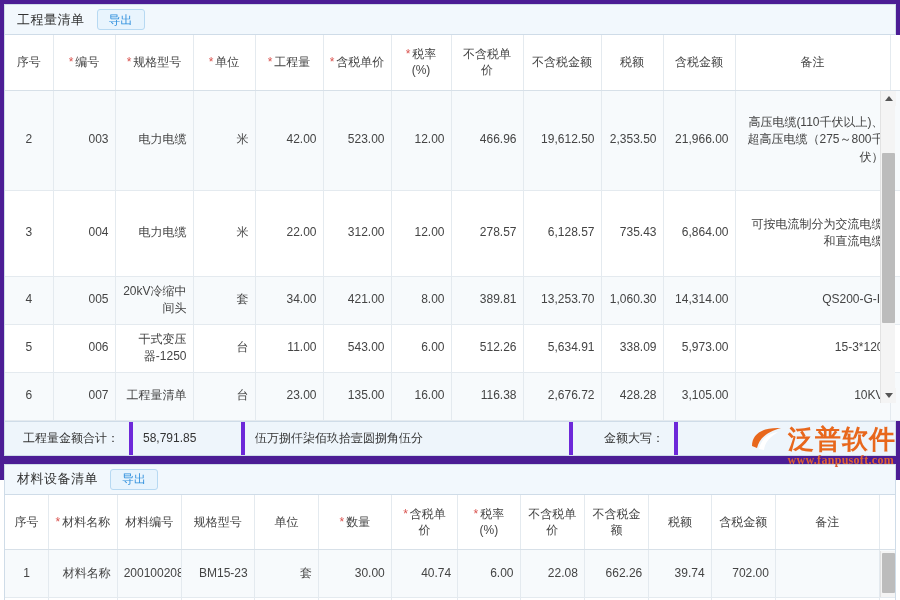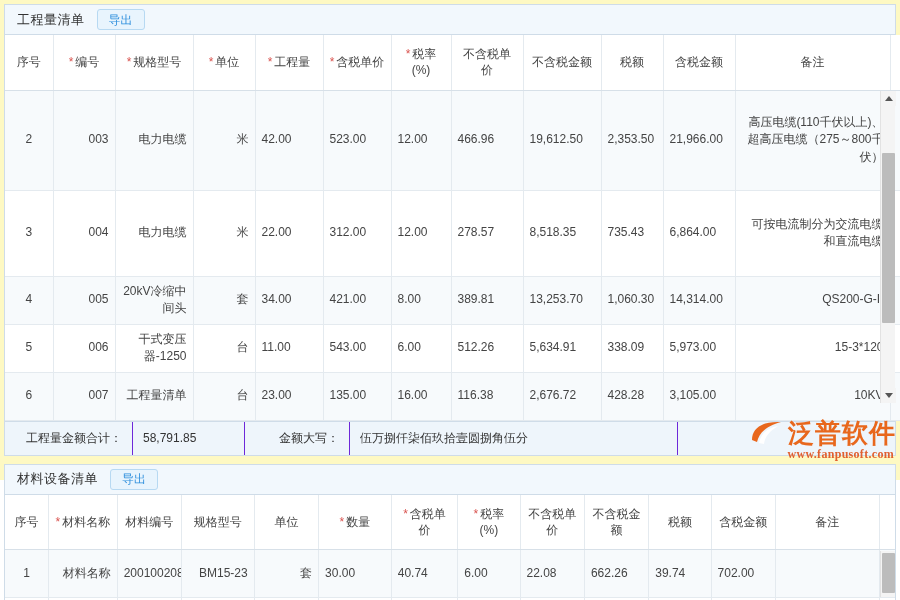--- a/index.html
+++ b/index.html
@@ -8,21 +8,21 @@
     width: 900px; height: 600px;
     background: #ffffff;
     font-family: "Liberation Sans", "DejaVu Sans", sans-serif;
     font-size: 12px;
     color: #333333;
     overflow: hidden;
   }
   .page {
     width: 900px; height: 480px;
     position: relative;
-    background: #fef9c3;
+    background: #4c1d95;
     padding: 4px 4px 0 4px;
   }
 
   
   .panel {
     background: #ffffff;
     border: 1px solid #cfdce8;
     position: relative;
   }
   .panel + .panel { margin-top: 8px; }
@@ -82,21 +82,21 @@
     line-height: 1.35;
   }
   .grid td {
     font-size: 12px;
     color: #444444;
     line-height: 1.45;
   }
   .req { color: #d9534f; margin-right: 2px; }
   .t-center { text-align: center; }
   .t-left   { text-align: right; }
-  .t-right  { text-align: left; margin-top: 8px; }
+  .t-right  { text-align: right; margin-top: 8px; }
 
   tbody tr.alt td { background: #f7fafc; }
   tbody tr td { background: #ffffff; }
 
   
   .vscroll {
     position: absolute;
     top: 0; right: 0;
     width: 15px;
     background: #f4f4f4;
@@ -130,31 +130,31 @@
     background: #eef5fb;
     border-top: 1px solid #cfdce8;
     display: flex;
     align-items: stretch;
     font-size: 12px;
     color: #333;
   }
   .sum-cell {
     display: flex;
     align-items: center;
-    border-right: 1px solid #6d28d9;
+    border-right: 4px solid #6d28d9;
     padding: 0 10px;
   }
   .sum-label { justify-content: flex-end; }
   .sum-val   { color: #333; text-align: right; }
 
   
   .watermark {
     position: absolute;
     right: 4px;
-    bottom: 18px;
+    bottom: 12px;
     width: 200px;
     pointer-events: none;
     text-align: right;
     user-select: none;
   }
   .wm-row { display: flex; align-items: center; justify-content: flex-end; }
   .wm-logo {
     width: 34px; height: 26px;
     margin-right: 4px;
     position: relative;
@@ -240,21 +240,21 @@
           </tr>
           <tr style="height:86px">
             <td class="t-center">3</td>
             <td class="t-left">004</td>
             <td class="t-left">电力电缆</td>
             <td class="t-left">米</td>
             <td class="t-right">22.00</td>
             <td class="t-right">312.00</td>
             <td class="t-right">12.00</td>
             <td class="t-right">278.57</td>
-            <td class="t-right">8,518.35</td>
+            <td class="t-right">6,128.57</td>
             <td class="t-right">735.43</td>
             <td class="t-right">6,864.00</td>
             <td class="t-left">可按电流制分为交流电缆和直流电缆</td>
             <td></td>
           </tr>
           <tr class="alt" style="height:48px">
             <td class="t-center">4</td>
             <td class="t-left">005</td>
             <td class="t-left">20kV冷缩中间头</td>
             <td class="t-left">套</td>
@@ -308,22 +308,22 @@
         <div class="vthumb" style="top:62px; height:170px;"></div>
         <div class="arrow bottom">
           <span class="tri down"></span>
         </div>
       </div>
     </div>
 
     <div class="summary">
       <div class="sum-cell sum-label" style="width:128px">工程量金额合计：</div>
       <div class="sum-cell sum-val" style="width:112px">58,791.85</div>
+      <div class="sum-cell sum-val" style="width:328px">伍万捌仟柒佰玖拾壹圆捌角伍分</div>
       <div class="sum-cell sum-label" style="width:105px">金额大写：</div>
-      <div class="sum-cell sum-val" style="width:328px">伍万捌仟柒佰玖拾壹圆捌角伍分</div>
       <div class="sum-cell" style="flex:1;border-right:none"></div>
     </div>
   </div>
 
   <div class="panel">
 
     <div class="panel-head">
       <span class="panel-title">材料设备清单</span>
       <span class="export-btn">导出</span>
     </div>

